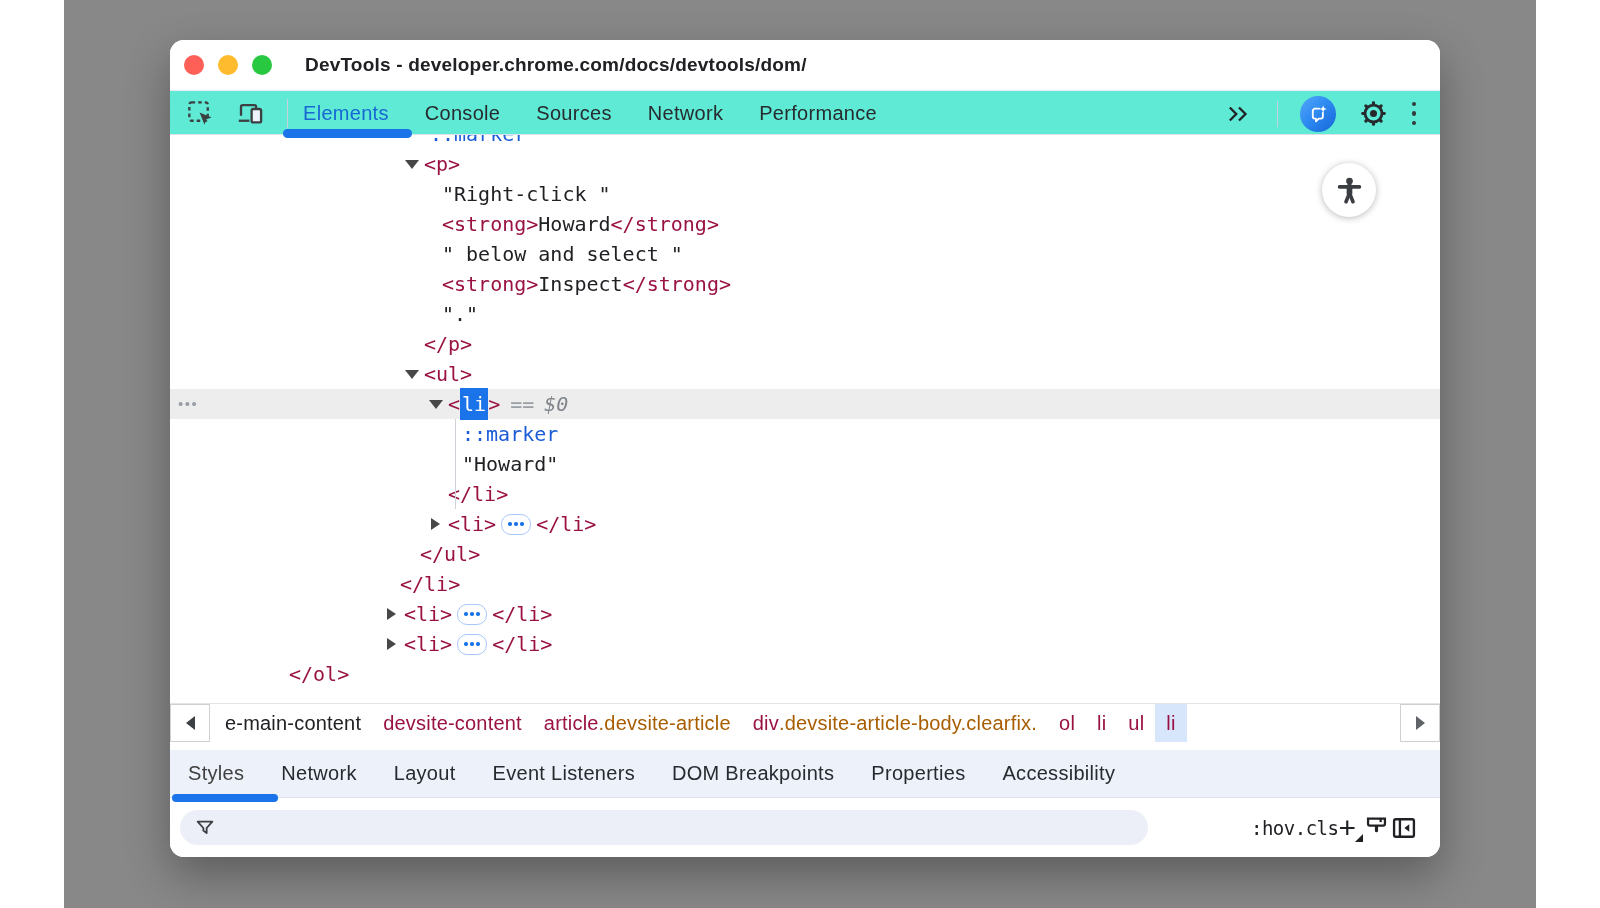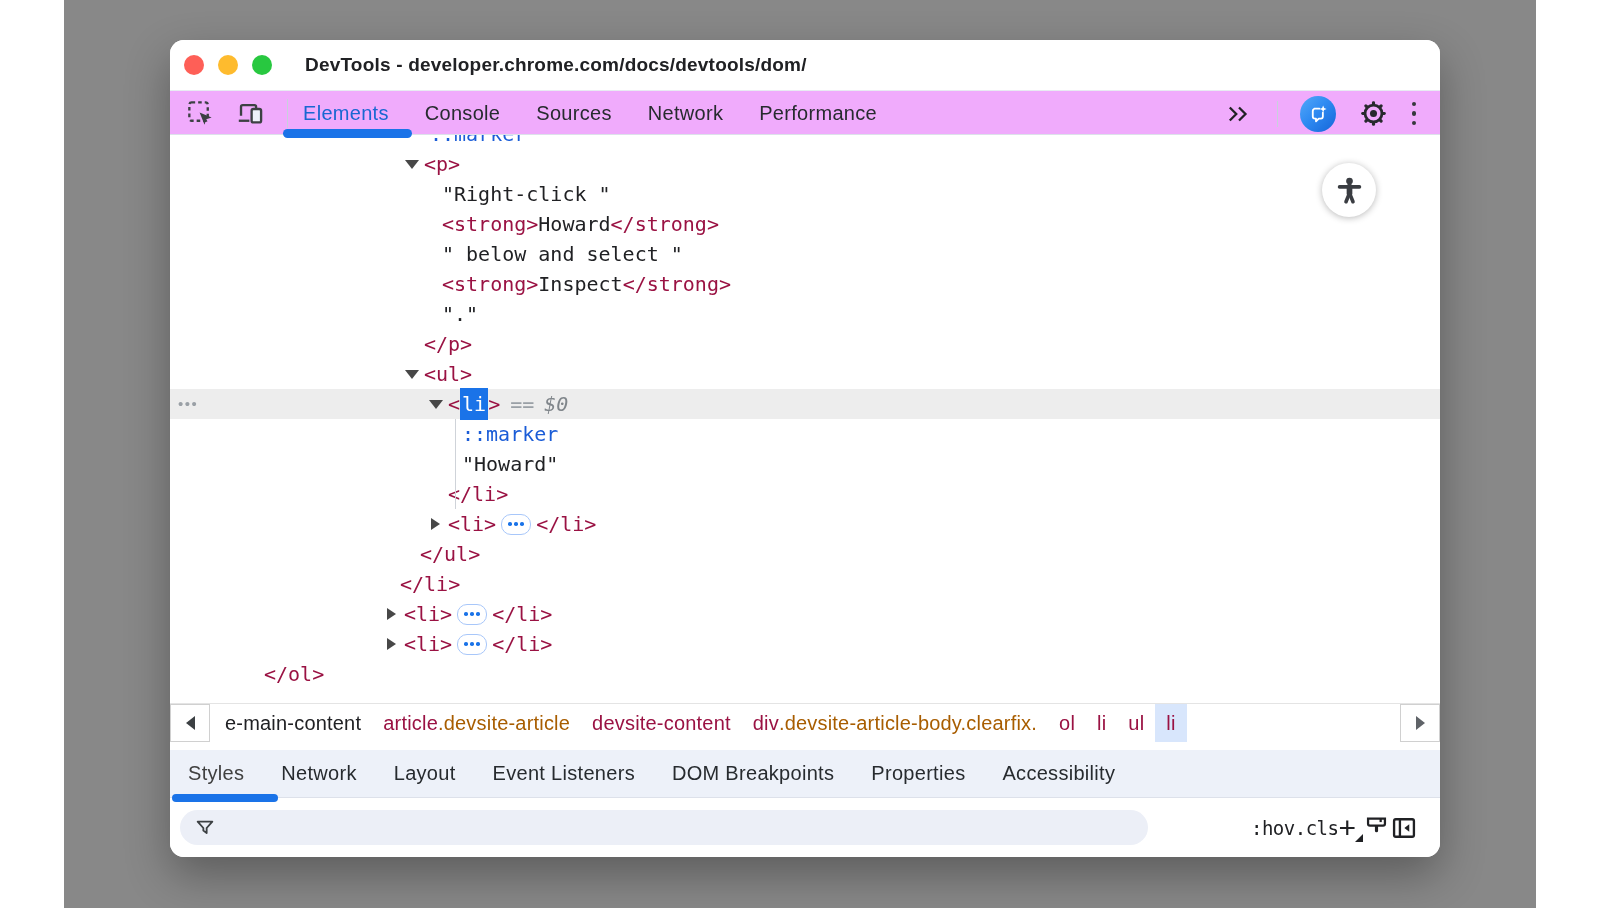--- a/index.html
+++ b/index.html
@@ -8,21 +8,21 @@
   .window{position:absolute;left:170px;top:40px;width:1270px;height:817px;background:#fff;
     border-radius:14px;box-shadow:0 18px 45px rgba(0,0,0,.32);}
   
   .titlebar{position:absolute;left:0;top:0;width:100%;height:50px;background:#fff;
     border-radius:14px 14px 0 0;display:flex;align-items:center;}
   .lights{display:flex;gap:14px;margin-left:14px;}
   .light{width:20px;height:20px;border-radius:50%;}
   .l-red{background:#fe5f57;}.l-yellow{background:#febb2e;}.l-green{background:#28c840;}
   .win-title{margin-left:33px;font-size:19px;font-weight:bold;color:#202124;letter-spacing:.2px;}
   
-  .toolbar{position:absolute;left:0;top:50px;width:100%;height:45px;background:#f0abfc;
+  .toolbar{position:absolute;left:0;top:50px;width:100%;height:45px;background:#5eead4;
     border-top:1px solid #e8ebf2;border-bottom:1px solid #dde1ea;box-sizing:border-box;z-index:5;}
   .tb-icons{position:absolute;left:14px;top:0;height:45px;display:flex;align-items:center;gap:18px;}
   .tb-btn{display:flex;align-items:center;justify-content:center;width:32px;height:32px;}
   .v-div{position:absolute;left:117px;top:8px;width:1px;height:29px;background:#c9d0dd;}
   .tabs{position:absolute;left:133px;top:0;height:45px;display:flex;align-items:center;gap:36px;}
   .tab{font-size:20px;color:#272b2f;letter-spacing:.3px;cursor:default;}
   .tab.active{color:#1967d2;}
   .tab-underline{position:absolute;left:113px;bottom:-4px;width:129px;height:9px;border-radius:5px;
     background:#1a73e8;z-index:6;}
   .tb-right{position:absolute;right:0;top:0;height:45px;display:flex;align-items:center;gap:22px;padding-right:24px;}
@@ -240,21 +240,21 @@
           <span class="c-tag">&lt;li&gt;</span>
           <span class="pill"><i></i><i></i><i></i></span>
           <span class="c-tag">&lt;/li&gt;</span>
         </div>
         <div class="row" style="padding-left: 214px;">
           <span class="ar right"></span>
           <span class="c-tag">&lt;li&gt;</span>
           <span class="pill"><i></i><i></i><i></i></span>
           <span class="c-tag">&lt;/li&gt;</span>
         </div>
-        <div class="row" style="padding-left: 94px;">
+        <div class="row" style="padding-left: 119px;">
           <span class="c-tag">&lt;/ol&gt;</span>
         </div>
         <div class="guide"></div>
       </div>
   </div>
 
   <div class="a11y-btn">
     <svg viewBox="0 0 24 24" width="31" height="31">
       <circle cx="12" cy="4.7" r="2.6" fill="#3a3d42"></circle>
       <g stroke="#3a3d42" fill="none" stroke-linecap="round">
@@ -268,25 +268,25 @@
 
   <div class="crumbbar">
     <div class="crumb-scroll">
       <div class="tri-left"></div>
     </div>
     <div class="crumbs">
         <div class="crumb">
           <span class="p-plain">e-main-content</span>
         </div>
         <div class="crumb">
+          <span class="p-node">devsite-content</span>
+        </div>
+        <div class="crumb">
           <span class="p-node">article</span>
           <span class="p-cls">.devsite-article</span>
-        </div>
-        <div class="crumb">
-          <span class="p-node">devsite-content</span>
         </div>
         <div class="crumb">
           <span class="p-node">div</span>
           <span class="p-cls">.devsite-article-body.clearfix.</span>
         </div>
         <div class="crumb">
           <span class="p-node">ol</span>
         </div>
         <div class="crumb">
           <span class="p-node">li</span>

